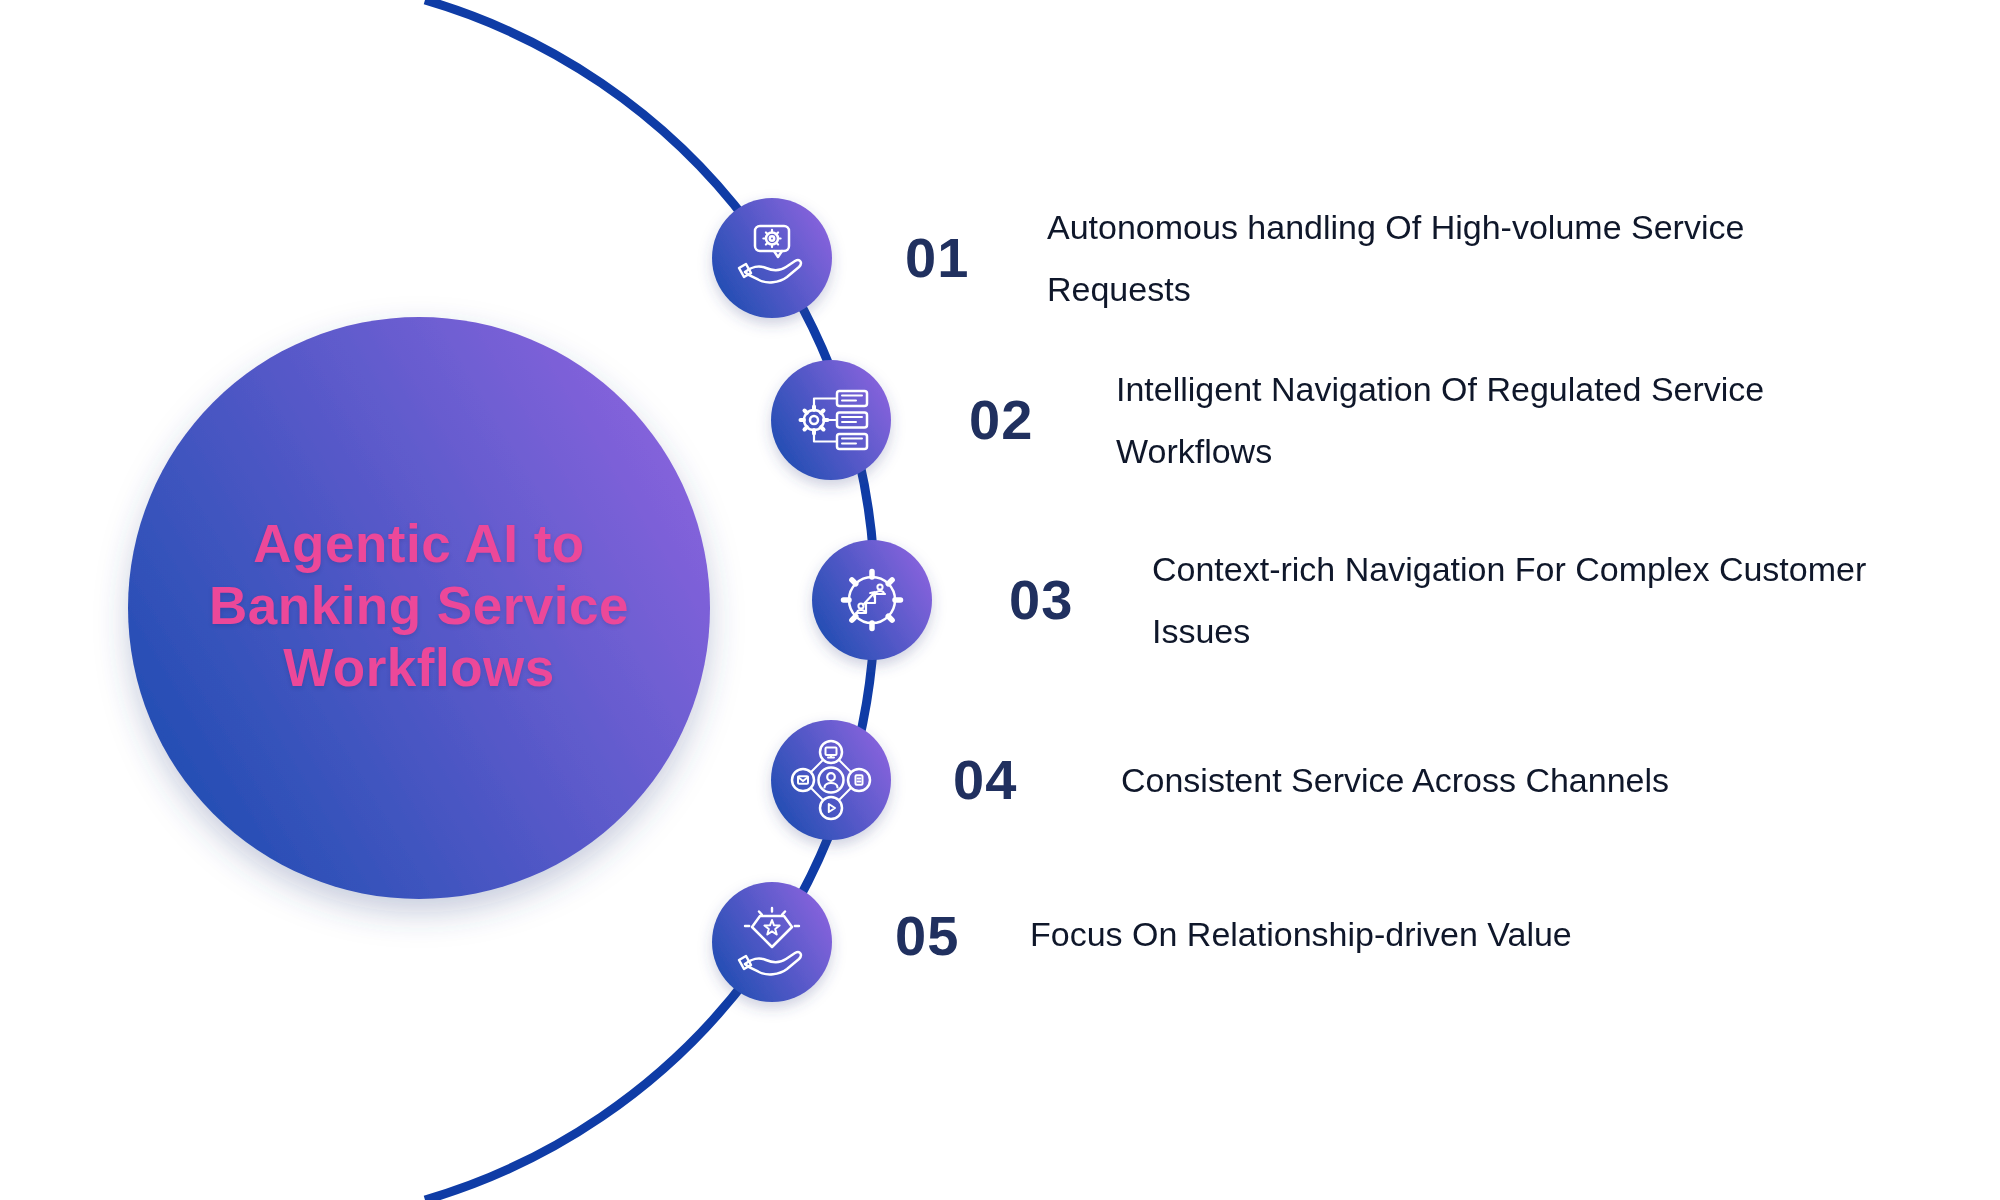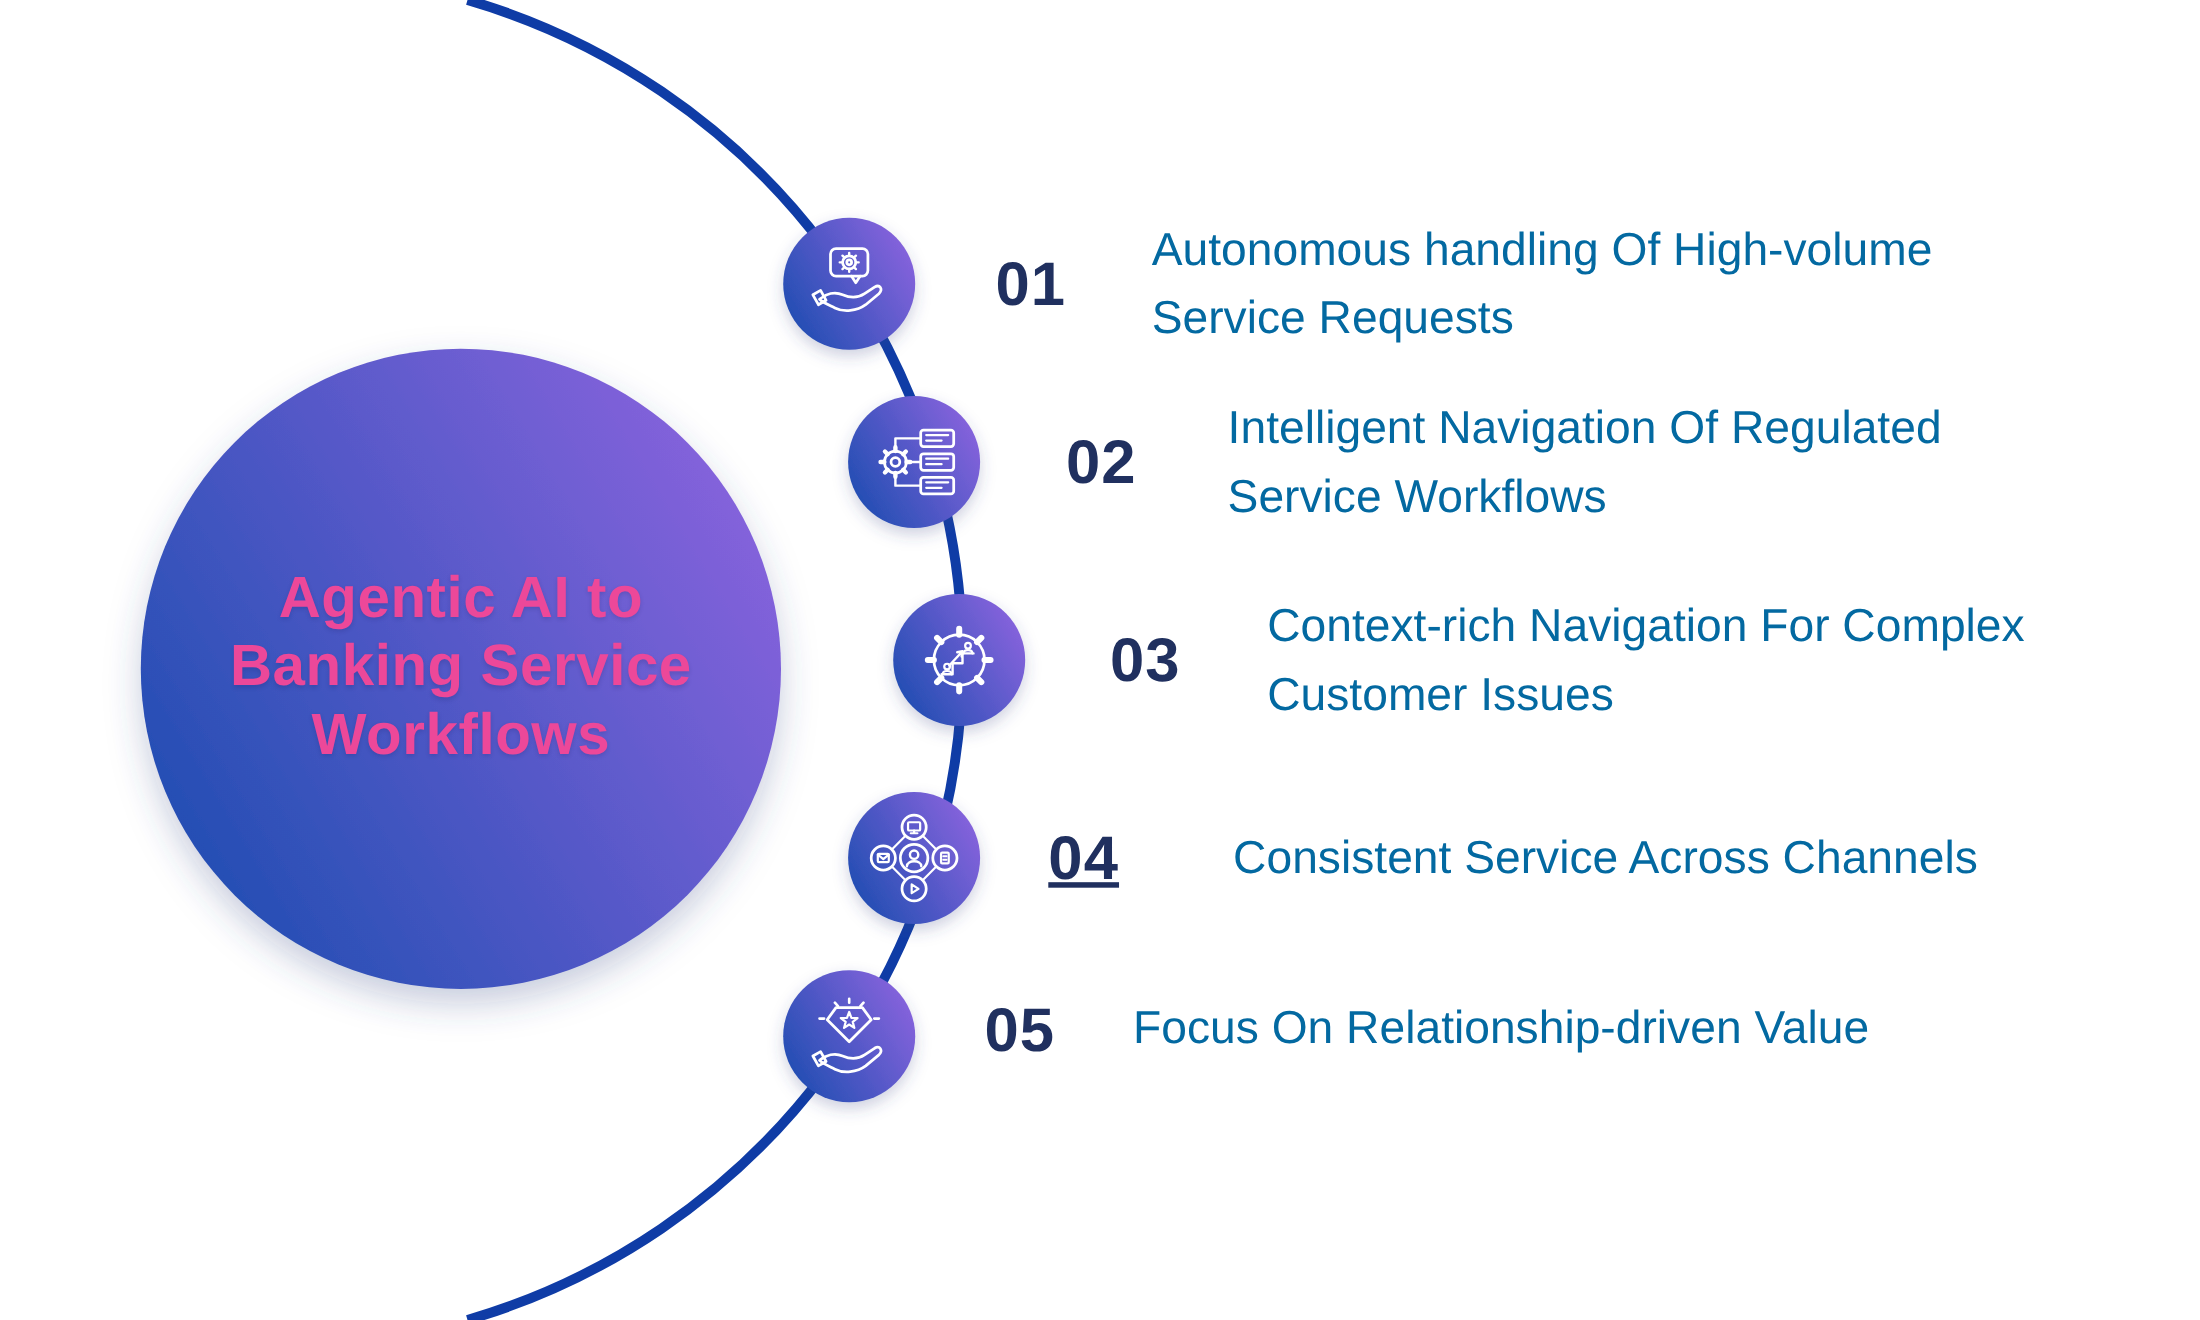--- a/index.html
+++ b/index.html
@@ -15,21 +15,21 @@
     text-align:center;color:#ec4899;font-weight:bold;
     font-size:53px;line-height:62px;letter-spacing:0.5px;
     text-shadow:0 2px 4px rgba(20,30,90,0.18);
   }
   .row{position:absolute;}
   .row .num{
     position:absolute;font-weight:bold;font-size:56px;line-height:72px;
     color:#20305f;letter-spacing:1px;
   }
   .row .label{
-    position:absolute;font-size:42px;line-height:62px;color:#0369a1;
+    position:absolute;font-size:34px;line-height:62px;color:#0f172a;
   }
   .label.nowrap{white-space:nowrap;}
 </style>
 </head>
 <body>
 
 <div class="canvas">
 
   <svg class="scene" width="2000" height="1200" viewBox="0 0 2000 1200">
     <defs>
@@ -142,21 +142,21 @@
     <span class="num" style="left:969px;top:384px;">02</span>
     <div class="label" style="left:1116px;top:358px;width:790px;">Intelligent Navigation Of Regulated Service Workflows</div>
   </div>
 
   <div class="row">
     <span class="num" style="left:1009px;top:564px;">03</span>
     <div class="label" style="left:1152px;top:538px;width:800px;">Context-rich Navigation For Complex Customer Issues</div>
   </div>
 
   <div class="row">
-    <span class="num" style="left:953px;top:744px;text-decoration:underline;">04</span>
+    <span class="num" style="left:953px;top:744px;">04</span>
     <div class="label nowrap" style="left:1121px;top:749px;">Consistent Service Across Channels</div>
   </div>
 
   <div class="row">
     <span class="num" style="left:895px;top:900px;">05</span>
     <div class="label nowrap" style="left:1030px;top:903px;">Focus On Relationship-driven Value</div>
   </div>
 
 </div>
 

